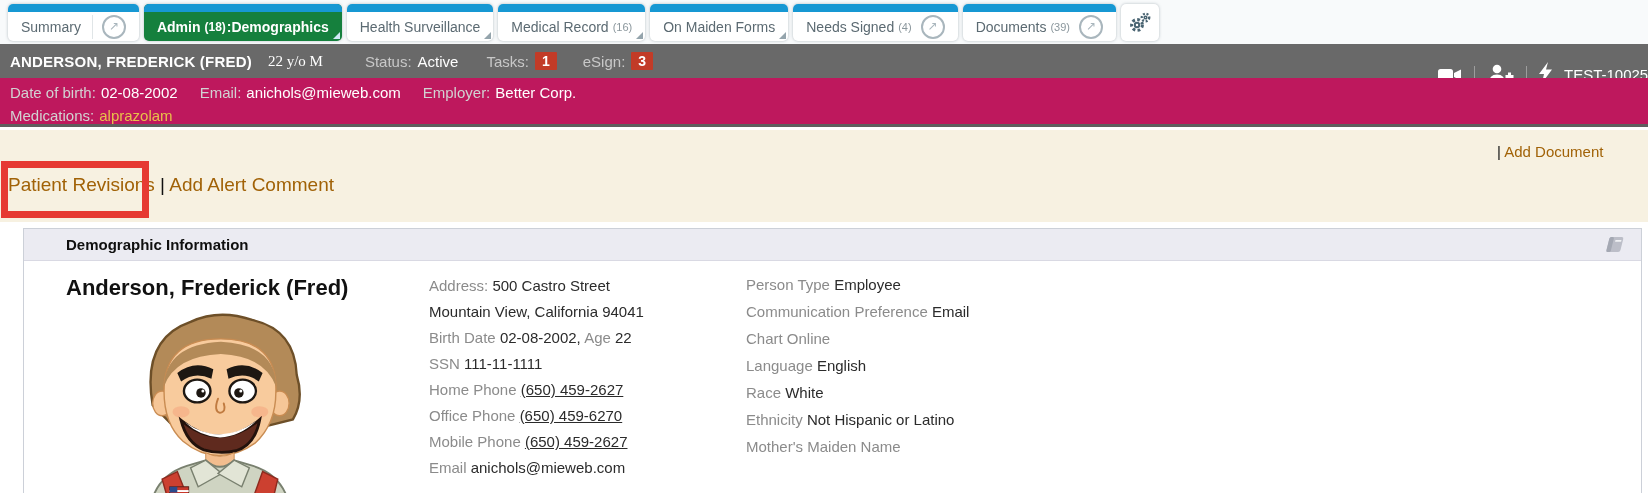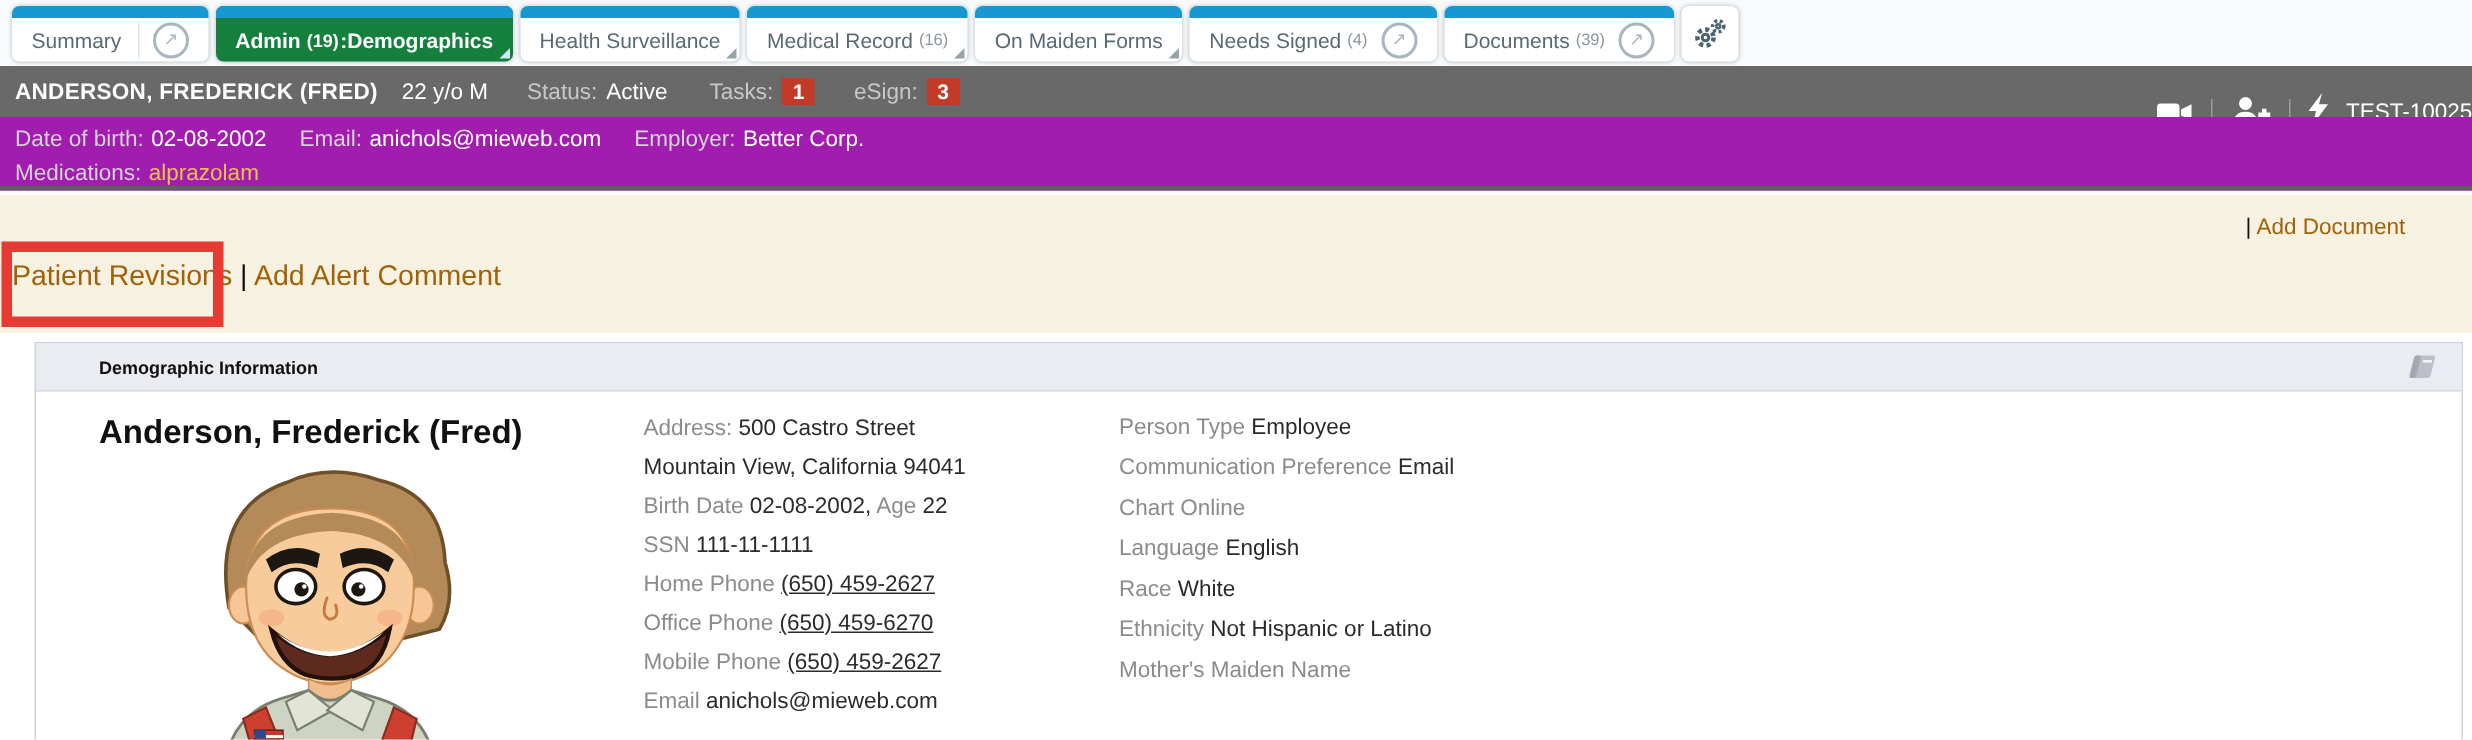--- a/index.html
+++ b/index.html
@@ -37,34 +37,34 @@
     box-shadow:0 0 3px rgba(110,125,135,.5);display:flex;align-items:center;
     justify-content:center;cursor:pointer;
   }
   
   .pbar{
     position:absolute;top:44px;left:0;width:1648px;height:34px;background:#696969;
     display:flex;align-items:center;color:#fff;font-size:15px;padding-left:10px;
     box-sizing:border-box;white-space:nowrap;
   }
   .pname{font-weight:bold;margin-right:16px;letter-spacing:.2px;}
-  .page-sex{margin-right:26px;}
+  .page-sex{margin-right:42px;font-family:Liberation Serif, serif;}
   .plbl{color:#c8c8c8;margin-right:6px;}
   .pval{margin-right:28px;}
   .badge{
     background:#c23b27;color:#fff;font-weight:bold;padding:1px 7px;
     font-size:14px;border-radius:1px;margin-right:26px;cursor:pointer;
   }
   .pbar-right{position:absolute;left:1438px;top:12px;height:27px;display:flex;
     align-items:flex-end;gap:12px;}
   .vsep{width:1px;height:17px;background:#9d9d9d;}
   .pid{font-size:15px;white-space:nowrap;}
   
   .ibar{
-    position:absolute;top:78px;left:0;width:1648px;height:49px;background:#a21caf;
+    position:absolute;top:78px;left:0;width:1648px;height:49px;background:#be185d;
     border-bottom:3px solid #5e5e5e;color:#fff;font-size:15px;padding:3px 0 0 10px;
     box-sizing:border-box;
   }
   .iline{line-height:23px;white-space:nowrap;}
   .ilbl{color:#d2d2d2;margin-right:5px;}
   .ival{color:#fff;margin-right:22px;}
   .gold{color:#e8c04a;}
   
   .cream{position:absolute;top:130px;left:0;width:1648px;height:92px;background:#f7f1e1;}
   .clink{color:#a16207;cursor:pointer;}
@@ -76,21 +76,21 @@
   }
   
   .panel{
     position:absolute;top:228px;left:23px;width:1619px;height:330px;
     background:#fff;border:1px solid #ccd0d8;box-sizing:border-box;
   }
   .panel-hd{
     height:31px;background:#ebebf2;border-bottom:1px solid #d9d9e3;
     display:flex;align-items:center;padding:0 14px 0 42px;
   }
-  .panel-title{font-weight:bold;font-size:12px;color:#101010;flex:1;}
+  .panel-title{font-weight:bold;font-size:15px;color:#101010;flex:1;}
   .demo-name{position:absolute;left:42px;top:46px;font-weight:bold;font-size:22px;color:#111;white-space:nowrap;}
   .avatar{position:absolute;left:100px;top:72px;width:190px;height:218px;}
   .col{position:absolute;font-size:15px;white-space:nowrap;}
   .col.mid{left:405px;top:44px;}
   .col.right{left:722px;top:42px;}
   .col.mid .drow{height:26px;line-height:26px;}
   .col.right .drow{height:27px;line-height:27px;}
   .lbl{color:#8b8b8b;}
   .val{color:#2b2b2b;}
   .u{text-decoration:underline;cursor:pointer;}
@@ -103,21 +103,21 @@
   <div class="tabs">
 
     <div class="tab">
       <span class="tab-label">Summary</span>
       <span class="tab-sep"></span>
       <span class="tab-arrow">↗</span>
     </div>
 
     <div class="tab active">
       <span class="tab-label">Admin</span>
-      <span class="tab-count">(19)</span>
+      <span class="tab-count">(18)</span>
       <span class="tab-suffix">:Demographics</span>
       <span class="tab-fold"></span>
     </div>
 
     <div class="tab">
       <span class="tab-label">Health Surveillance</span>
       <span class="tab-fold"></span>
     </div>
 
     <div class="tab">

